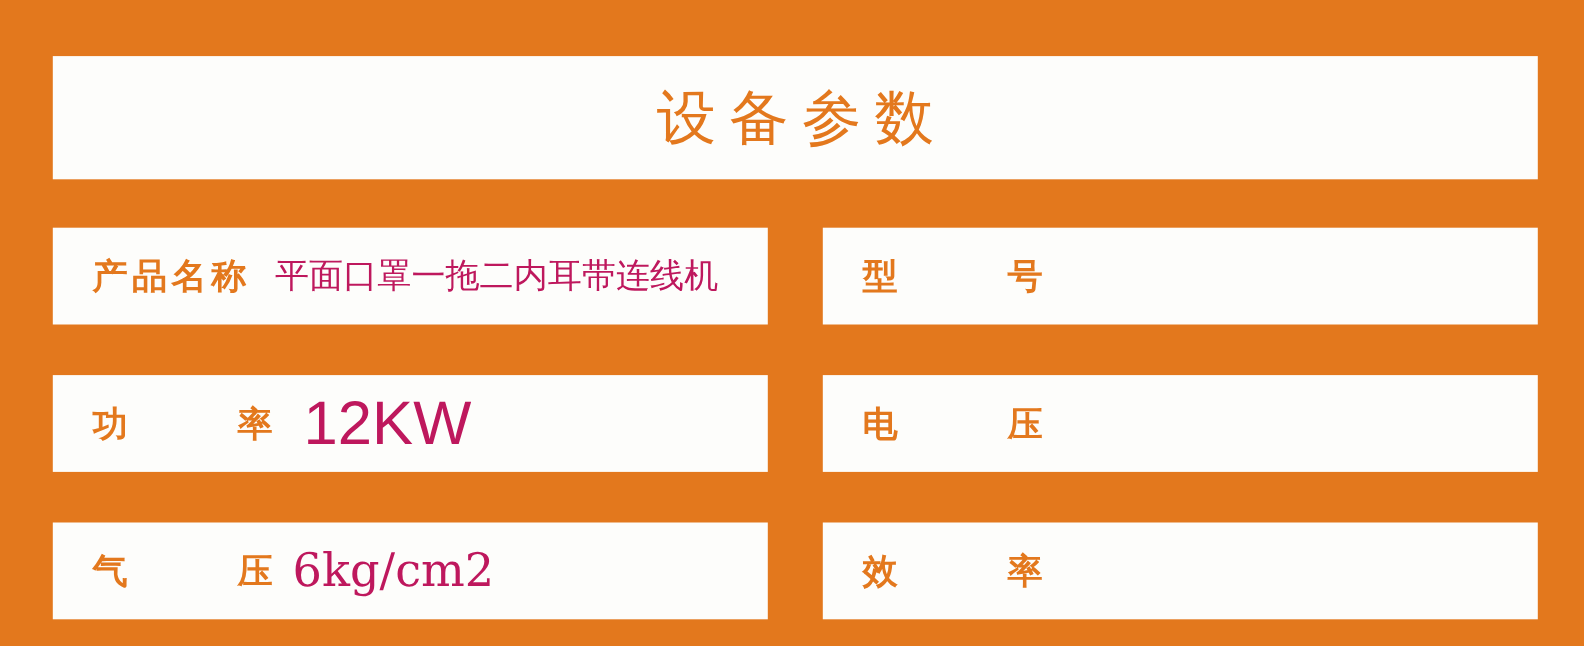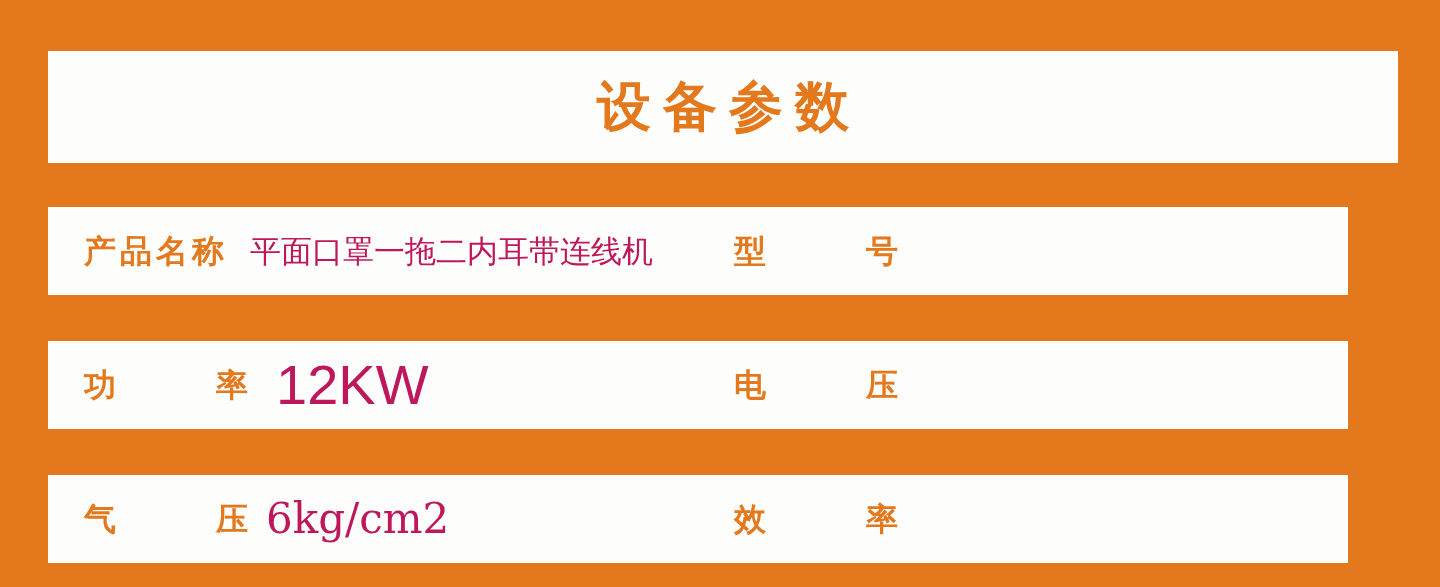--- a/index.html
+++ b/index.html
@@ -31,41 +31,42 @@
     width: 1350px;
     height: 112px;
     background: #fdfdfb;
     display: flex;
     align-items: center;
     justify-content: center;
   }
   .title-text {
     color: #e3781d;
     font-size: 54px;
-    font-weight: bold;
+    font-weight: normal;
     letter-spacing: 12px;
     text-indent: 12px;
     line-height: 1;
     font-family: "DejaVu Sans", "Liberation Sans", sans-serif;
     text-align: right;
   }
 
   
   .rows {
     position: absolute;
     left: 48px;
     top: 207px;
     width: 1350px;
     height: 336px;
     display: flex;
     flex-direction: column;
     justify-content: space-between;
   }
   .row {
     display: flex;
+    justify-content: space-between;
     height: 68px;
   }
   .cell {
     width: 650px;
     height: 88px;
     background: #fdfdfb;
     display: flex;
     align-items: center;
     box-sizing: border-box;
     padding-left: 36px;

